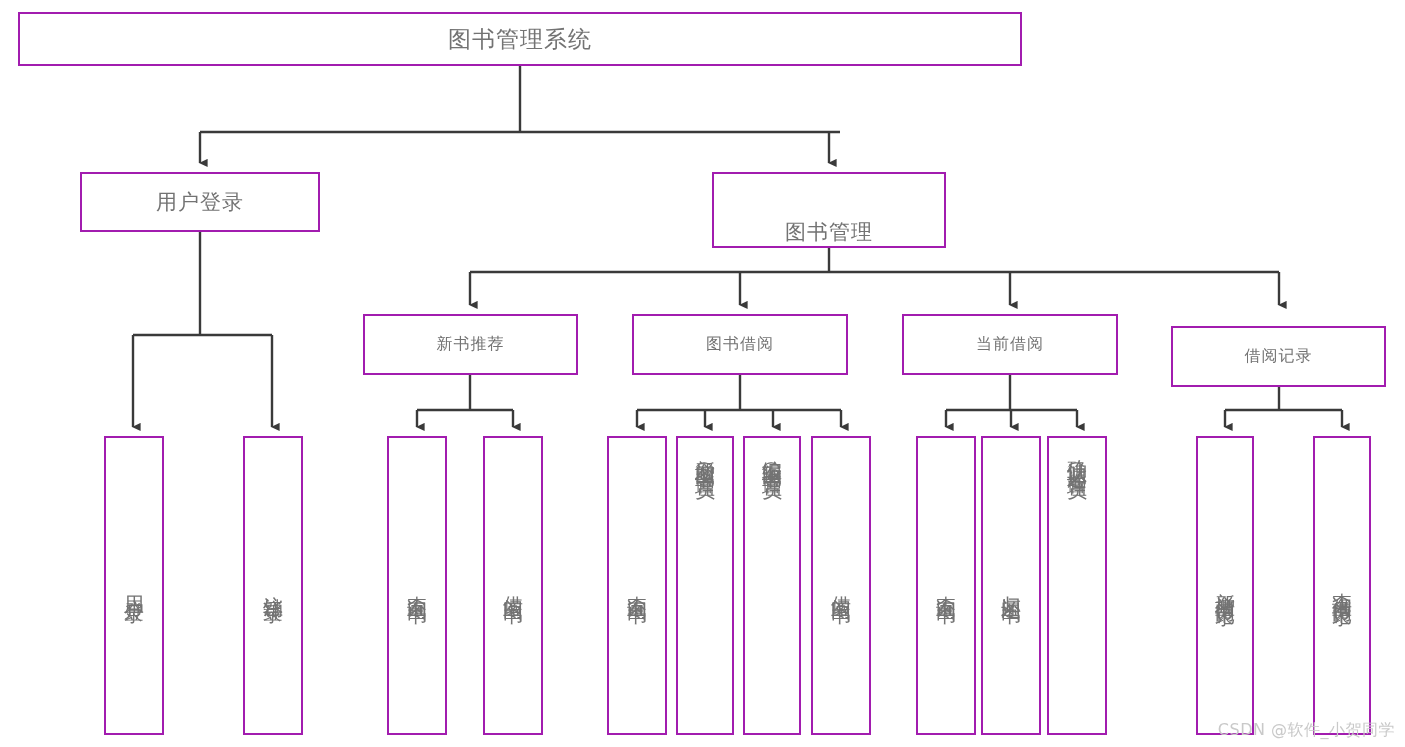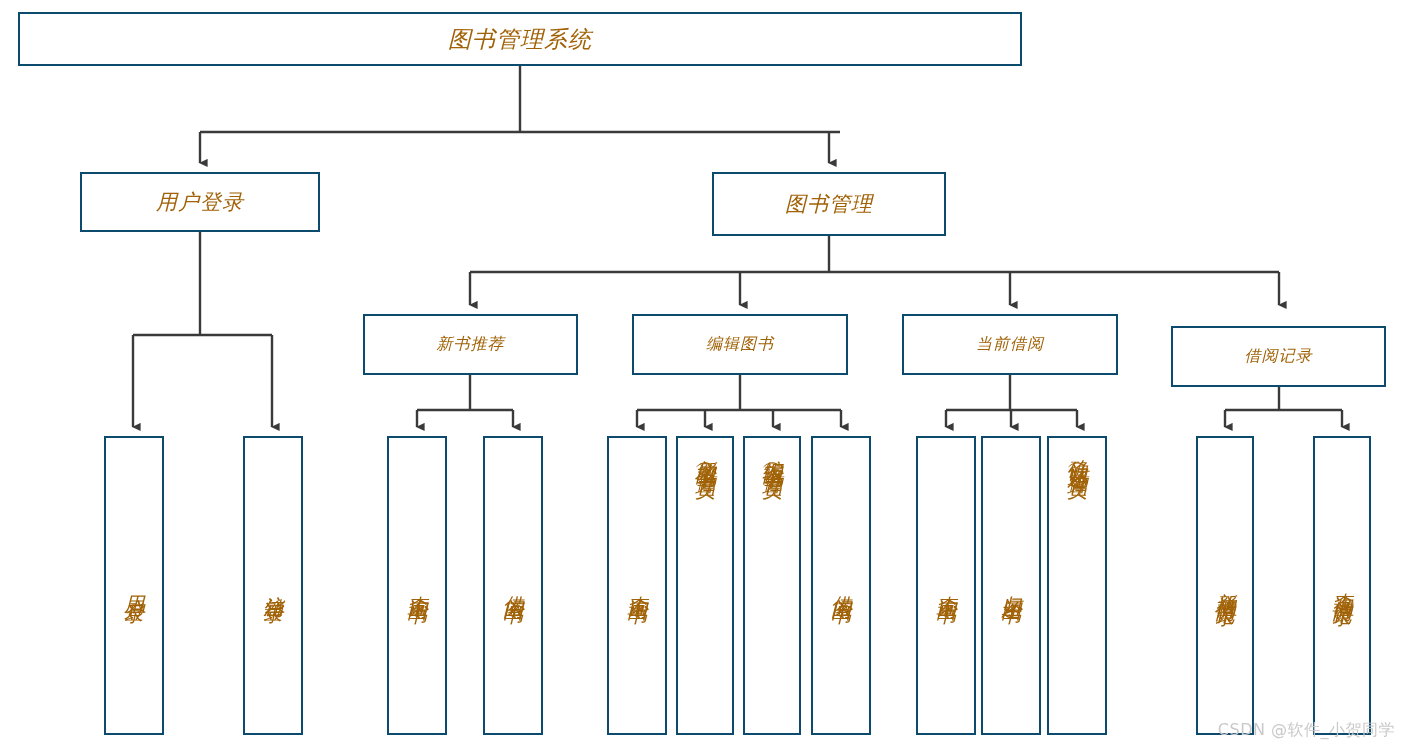--- a/index.html
+++ b/index.html
@@ -22,30 +22,29 @@
     position: absolute;
     left: 0;
     top: 0;
     width: 1405px;
     height: 747px;
     pointer-events: none;
   }
   .node {
     position: absolute;
     box-sizing: border-box;
-    border: 2px solid #0c4a6e;
+    border: 2px solid #a21caf;
     background: #ffffff;
     display: flex;
     align-items: center;
     justify-content: center;
-    color: #a16207;
+    color: #737373;
     font-size: 21px;
     letter-spacing: 1px;
     z-index: 2;
-    font-style: italic;
   }
   .node.root {
     font-size: 23px;
   }
   .node.level2 {
     font-size: 21px;
   }
   .node.level3 {
     font-size: 16px;
   }
@@ -131,29 +130,29 @@
     </g>
   </svg>
 
   <div class="node root" style="left:18px; top:12px; width:1004px; height:54px;">
     <span>图书管理系统</span>
   </div>
 
   <div class="node level2" style="left:80px; top:172px; width:240px; height:60px;">
     <span>用户登录</span>
   </div>
-  <div class="node level2" style="left:712px; top:172px; width:234px; height:64px;">
+  <div class="node level2" style="left:712px; top:172px; width:234px; height:76px;align-items:flex-end;">
     <span>图书管理</span>
   </div>
 
   <div class="node level3" style="left:363px; top:314px; width:215px; height:61px;">
     <span>新书推荐</span>
   </div>
   <div class="node level3" style="left:632px; top:314px; width:216px; height:61px;">
-    <span>编辑图书</span>
+    <span>图书借阅</span>
   </div>
   <div class="node level3" style="left:902px; top:314px; width:216px; height:61px;justify-content:center;">
     <span>当前借阅</span>
   </div>
   <div class="node level3" style="left:1171px; top:314px; width:215px; height:61px;margin-top:12px;">
     <span>借阅记录</span>
   </div>
 
   <div class="node leaf" style="left:104px; top:436px; width:60px; height:299px;">
     <span>用户登录</span>

